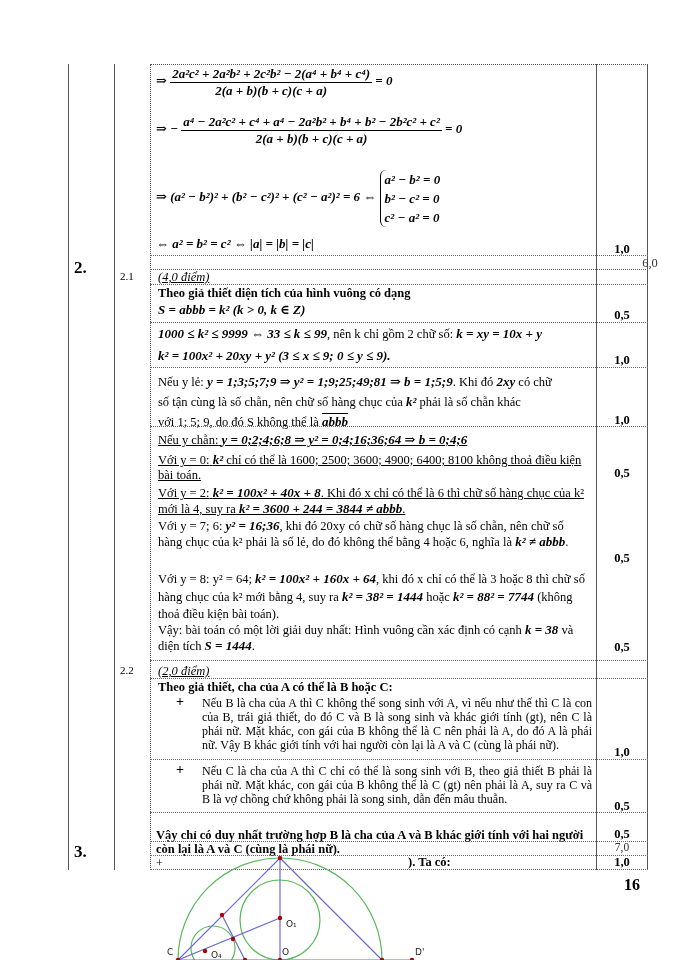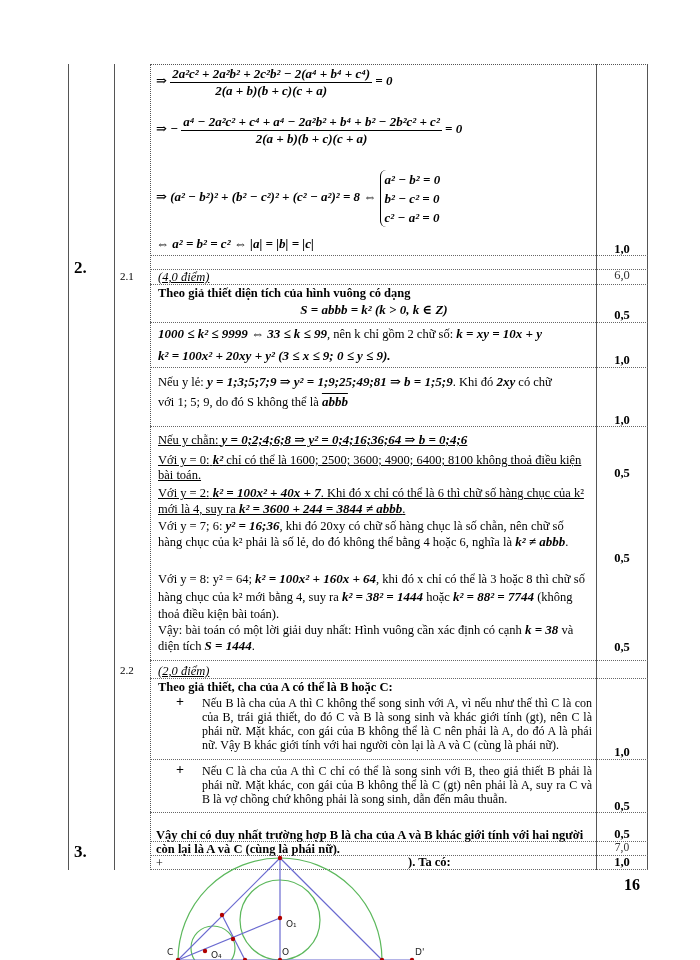--- a/index.html
+++ b/index.html
@@ -58,60 +58,61 @@
 </div>
 <div class="abs math" style="left:156px; top:114px;">
   <span>⇒ −</span>
   <span class="frac">
     <span class="num">a⁴ − 2a²c² + c⁴ + a⁴ − 2a²b² + b⁴ + b² − 2b²c² + c²</span>
     <span class="den">2(a + b)(b + c)(c + a)</span>
   </span>
   <span>= 0</span>
 </div>
 <div class="abs math" style="left:156px; top:170px;">
-  <span>⇒ (a² − b²)² + (b² − c²)² + (c² − a²)² = 8 ⇔</span>
+  <span>⇒ (a² − b²)² + (b² − c²)² + (c² − a²)² = 6 ⇔</span>
   <span class="brace">
     <span style="display:block">a² − b² = 0</span>
     <span style="display:block">b² − c² = 0</span>
     <span style="display:block">c² − a² = 0</span>
   </span>
 </div>
 <div class="abs math" style="left:156px; top:236px;">⇔ a² = b² = c² ⇔ |a| = |b| = |c|</div>
 <div class="row" style="top:255px;"></div>
 <div class="score" style="top:242px;">1,0</div>
 <div class="row" style="top:269px;"></div>
-<div class="score light" style="top:268px;">6,0</div>
+<div class="score light" style="top:256px;padding-left:28px;">6,0</div>
 
 <div class="txt" style="top:270px;"><span class="italic-u">(4,0 điểm)</span></div>
 <div class="row" style="top:284px;"></div>
 <div class="txt" style="top:286px;">
   <div>Theo giả thiết diện tích của hình vuông có dạng</div>
-  <div class="math" style="margin-top:1px;text-align:center;">S = abbb = k² (k &gt; 0, k ∈ Z)</div>
+  <div class="math" style="margin-top:1px;">S = abbb = k² (k &gt; 0, k ∈ Z)</div>
 </div>
 <div class="score" style="top:308px;">0,5</div>
 <div class="row" style="top:322px;"></div>
 
 <div class="txt" style="top:326px;">
   <div><span class="math">1000 ≤ k² ≤ 9999 ⇔ 33 ≤ k ≤ 99</span><span style="font-weight:normal">, nên k chỉ gồm 2 chữ số:</span> <span class="math">k = xy = 10x + y</span></div>
   <div class="math" style="margin-top:6px;">k² = 100x² + 20xy + y² (3 ≤ x ≤ 9; 0 ≤ y ≤ 9).</div>
 </div>
 <div class="score" style="top:353px;">1,0</div>
 <div class="row" style="top:367px;"></div>
 
 <div class="txt" style="top:372px; line-height:20px; font-weight:normal;">
   <div><span>Nếu y lẻ:</span> <span class="math">y = 1;3;5;7;9 ⇒ y² = 1;9;25;49;81 ⇒ b = 1;5;9</span><span>. Khi đó</span> <span class="math">2xy</span> <span>có chữ</span></div>
+  <div><span>số tận cùng là số chẵn, nên chữ số hàng chục của</span> <span class="math">k²</span> <span>phải là số chẵn khác</span></div>
   <div><span>với 1; 5; 9, do đó S không thể là</span> <span class="math ol">abbb</span></div>
 </div>
 <div class="score" style="top:413px;">1,0</div>
 <div class="row" style="top:426px;"></div>
 
 <div class="txt" style="top:432px; font-weight:normal; line-height:15px;text-decoration:underline;">
   <div><span>Nếu y chẵn:</span> <span class="math">y = 0;2;4;6;8 ⇒ y² = 0;4;16;36;64 ⇒ b = 0;4;6</span></div>
   <div style="margin-top:4px;"><span>Với y = 0:</span> <span class="math">k²</span> <span>chỉ có thể là 1600; 2500; 3600; 4900; 6400; 8100 không thoả điều kiện bài toán.</span></div>
-  <div style="margin-top:2px;"><span>Với y = 2:</span> <span class="math">k² = 100x² + 40x + 7</span><span>. Khi đó x chỉ có thể là 6 thì chữ số hàng chục của k² mới là 4, suy ra</span> <span class="math">k² = 3600 + 244 = 3844 ≠ abbb</span>.</div>
+  <div style="margin-top:2px;"><span>Với y = 2:</span> <span class="math">k² = 100x² + 40x + 8</span><span>. Khi đó x chỉ có thể là 6 thì chữ số hàng chục của k² mới là 4, suy ra</span> <span class="math">k² = 3600 + 244 = 3844 ≠ abbb</span>.</div>
 </div>
 <div class="score" style="top:466px;">0,5</div>
 
 <div class="txt" style="top:518px; font-weight:normal; line-height:16px;">
   <span>Với y = 7; 6:</span> <span class="math">y² = 16;36</span><span>, khi đó 20xy có chữ số hàng chục là số chẵn, nên chữ số hàng chục của k² phải là số lẻ, do đó không thể bằng 4 hoặc 6, nghĩa là</span> <span class="math">k² ≠ abbb</span>.
 </div>
 <div class="score" style="top:551px;">0,5</div>
 
 <div class="txt" style="top:570px; font-weight:normal; line-height:17px;">
   <span>Với y = 8: y² = 64;</span> <span class="math">k² = 100x² + 160x + 64</span><span>, khi đó x chỉ có thể là 3 hoặc 8 thì chữ số hàng chục của k² mới bằng 4, suy ra</span> <span class="math">k² = 38² = 1444</span> <span>hoặc</span> <span class="math">k² = 88² = 7744</span> <span>(không thoả điều kiện bài toán).</span>

